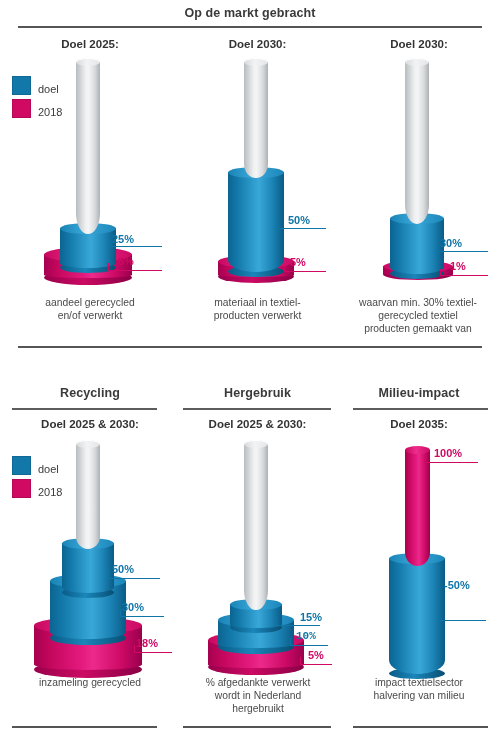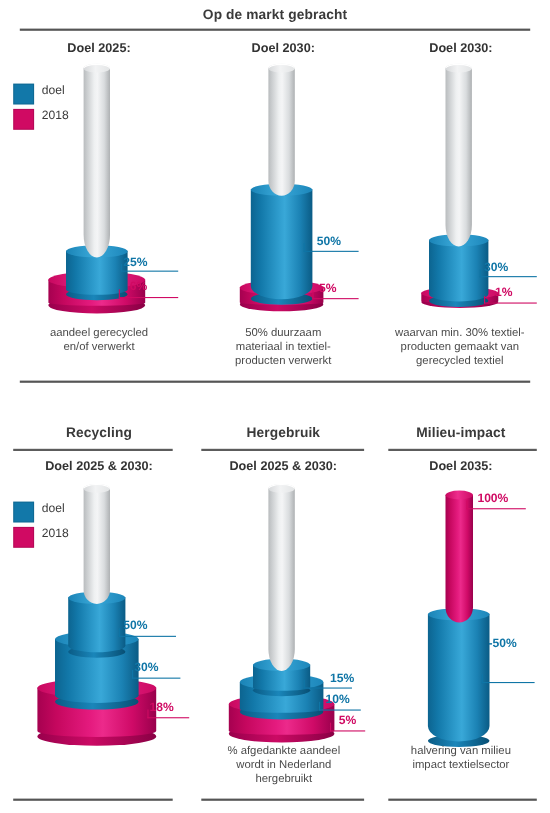--- a/index.html
+++ b/index.html
@@ -39,21 +39,21 @@
   .caption{
     position:absolute;
     text-align:center;
     font-size:10.3px;
     line-height:13.2px;
     color:#4a4a4a;
   }
 
   
   .legend{position:absolute;}
-  .legend-row{display:flex;align-items:flex-start;margin-bottom:4px;}
+  .legend-row{display:flex;align-items:flex-end;margin-bottom:4px;}
   .swatch{
     width:17px;height:17px;display:inline-block;margin-right:7px;
     border:1px solid rgba(0,0,0,.12);
   }
   .sw-blue{background:#1278a9;}
   .sw-pink{background:#d00a63;}
   .legend-label{font-size:11px;color:#3b3b3b;}
 
   
   .chart{position:absolute;}
@@ -182,21 +182,20 @@
     </div>
   </div>
   <div class="leader blue-l" style="left:276px;top:228px;width:50px;"></div>
   <div class="tick blue-l" style="left:276px;top:221px;height:8px;"></div>
   <div class="callout blue-t" style="left:288px;top:214px;">50%</div>
   <div class="leader pink-l" style="left:284px;top:271px;width:42px;"></div>
   <div class="tick pink-l" style="left:284px;top:264px;height:8px;"></div>
   <div class="callout pink-t" style="left:290px;top:256px;">5%</div>
 
   <div class="caption" style="left:180px;top:296px;width:155px;">
-    <div>50% duurzaam</div>
     <div>materiaal in textiel-</div>
     <div>producten verwerkt</div>
   </div>
 
   <div class="chart" style="left:0;top:0;">
     <div class="cyl pink" style="left:383px;top:266px;width:70px;height:9px;">
       <div class="capb" style="bottom:-5px;height:11px;"></div>
       <div class="body"></div>
       <div class="cap" style="top:-5px;height:11px;"></div>
     </div>
@@ -212,22 +211,22 @@
   </div>
   <div class="leader blue-l" style="left:436px;top:251px;width:52px;"></div>
   <div class="tick blue-l" style="left:436px;top:245px;height:7px;"></div>
   <div class="callout blue-t" style="left:440px;top:237px;">30%</div>
   <div class="leader pink-l" style="left:440px;top:275px;width:48px;"></div>
   <div class="tick pink-l" style="left:440px;top:269px;height:7px;"></div>
   <div class="callout pink-t" style="left:450px;top:260px;">1%</div>
 
   <div class="caption" style="left:336px;top:296px;width:164px;">
     <div>waarvan min. 30% textiel-</div>
+    <div>gerecycled textiel</div>
     <div>producten gemaakt van</div>
-    <div>gerecycled textiel</div>
   </div>
 
   <div class="rule" style="left:18px;top:346px;width:464px;"></div>
 
   <div class="section-title" style="left:5px;top:386px;width:170px;">Recycling</div>
   <div class="section-title" style="left:175px;top:386px;width:165px;">Hergebruik</div>
   <div class="section-title" style="left:340px;top:386px;width:158px;">Milieu-impact</div>
 
   <div class="rule thin" style="left:12px;top:408px;width:145px;"></div>
   <div class="rule thin" style="left:183px;top:408px;width:148px;"></div>
@@ -275,20 +274,21 @@
 
   <div class="leader blue-l" style="left:120px;top:616px;width:44px;"></div>
   <div class="tick blue-l" style="left:120px;top:609px;height:8px;"></div>
   <div class="callout blue-t" style="left:122px;top:601px;">30%</div>
 
   <div class="leader pink-l" style="left:134px;top:652px;width:38px;"></div>
   <div class="tick pink-l" style="left:134px;top:645px;height:8px;"></div>
   <div class="callout pink-t" style="left:136px;top:637px;">18%</div>
 
   <div class="caption" style="left:4px;top:676px;width:172px;">
+    <div>inzameling gerecycled</div>
   </div>
 
   <div class="chart" style="left:0;top:0;">
     <div class="cyl pink" style="left:208px;top:640px;width:96px;height:28px;">
       <div class="capb" style="bottom:-7px;height:16px;"></div>
       <div class="body"></div>
       <div class="cap" style="top:-8px;height:16px;"></div>
     </div>
     <div class="cyl blue" style="left:218px;top:620px;width:76px;height:28px;">
       <div class="capb" style="bottom:-6px;height:14px;"></div>
@@ -304,28 +304,28 @@
       <div class="body"></div>
       <div class="cap" style="top:-4px;height:8px;"></div>
     </div>
   </div>
   <div class="leader blue-l" style="left:276px;top:625px;width:44px;"></div>
   <div class="tick blue-l" style="left:276px;top:618px;height:8px;"></div>
   <div class="callout blue-t" style="left:300px;top:611px;">15%</div>
 
   <div class="leader blue-l" style="left:290px;top:645px;width:38px;"></div>
   <div class="tick blue-l" style="left:290px;top:638px;height:8px;"></div>
-  <div class="callout blue-t" style="left:296px;top:630px;">10%</div>
+  <div class="callout blue-t" style="left:296px;top:630px;font-family:Liberation Mono, monospace;">10%</div>
 
   <div class="leader pink-l" style="left:300px;top:664px;width:32px;"></div>
   <div class="tick pink-l" style="left:300px;top:657px;height:8px;"></div>
   <div class="callout pink-t" style="left:308px;top:649px;">5%</div>
 
   <div class="caption" style="left:176px;top:676px;width:164px;">
-    <div>% afgedankte aandeel</div>
+    <div>% afgedankte verwerkt</div>
     <div>wordt in Nederland</div>
     <div>hergebruikt</div>
   </div>
 
   <div class="chart" style="left:0;top:0;">
     <div class="cyl blue" style="left:389px;top:558px;width:56px;height:116px;">
       <div class="capb" style="bottom:-5px;height:11px;"></div>
       <div class="body"></div>
       <div class="cap" style="top:-5.5px;height:11px;"></div>
     </div>
@@ -336,21 +336,21 @@
   </div>
   <div class="leader pink-l" style="left:424px;top:462px;width:54px;"></div>
   <div class="tick pink-l" style="left:424px;top:455px;height:8px;"></div>
   <div class="callout pink-t" style="left:434px;top:447px;">100%</div>
 
   <div class="leader blue-l" style="left:438px;top:620px;width:48px;"></div>
   <div class="tick blue-l" style="left:438px;top:613px;height:8px;"></div>
   <div class="callout blue-t" style="left:444px;top:579px;">-50%</div>
 
   <div class="caption" style="left:338px;top:676px;width:162px;">
+    <div>impact  textielsector</div>
     <div>halvering van milieu</div>
-    <div>impact  textielsector</div>
   </div>
 
   <div class="rule" style="left:12px;top:726px;width:145px;"></div>
   <div class="rule" style="left:183px;top:726px;width:148px;"></div>
   <div class="rule" style="left:353px;top:726px;width:135px;"></div>
 
 </div>
 
 </body></html>

